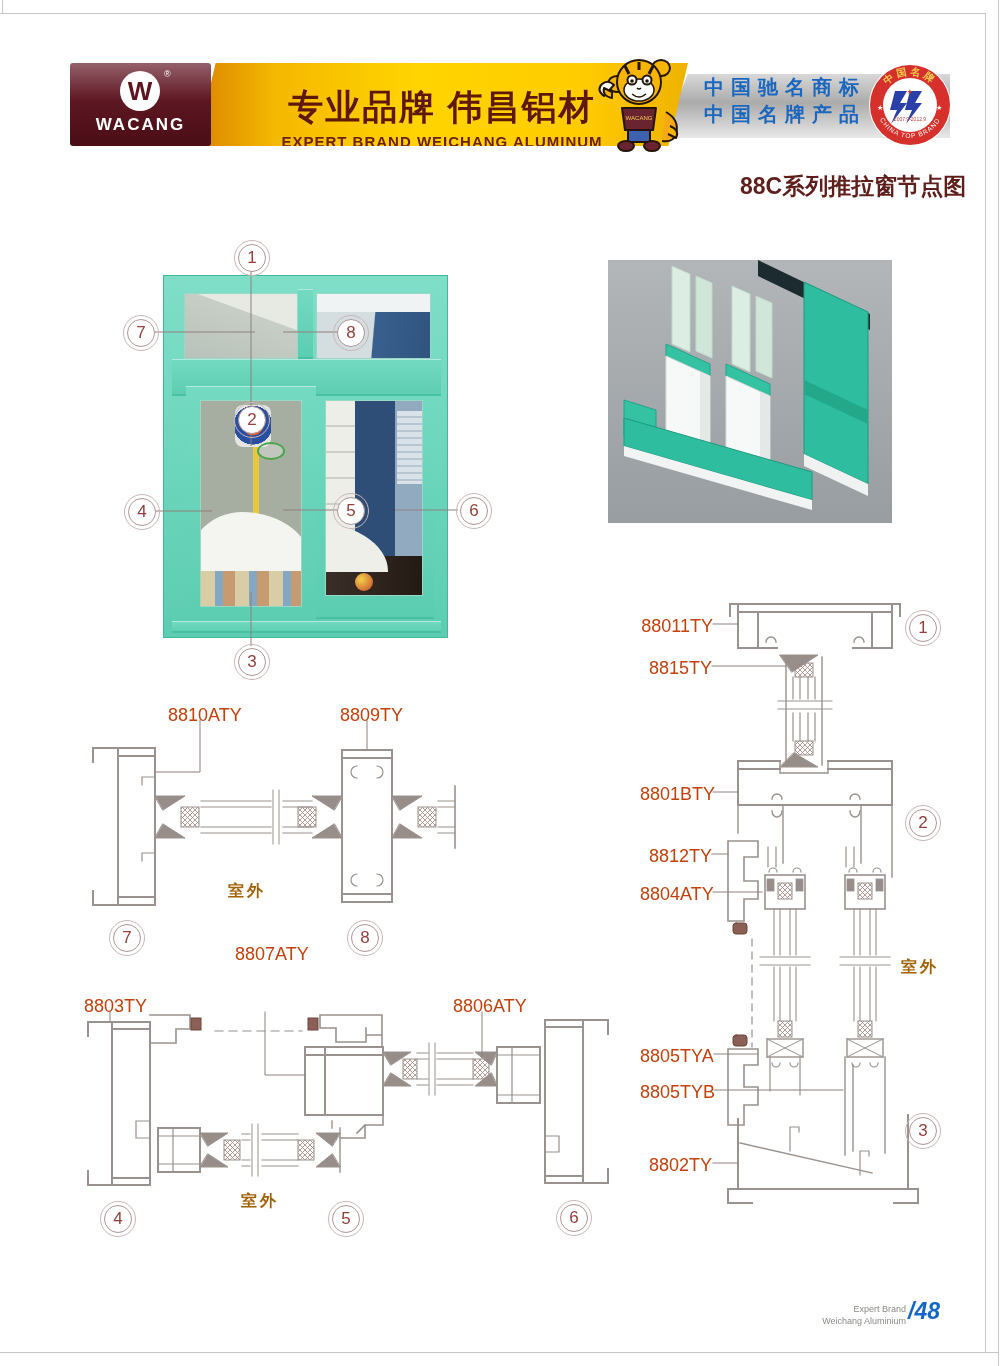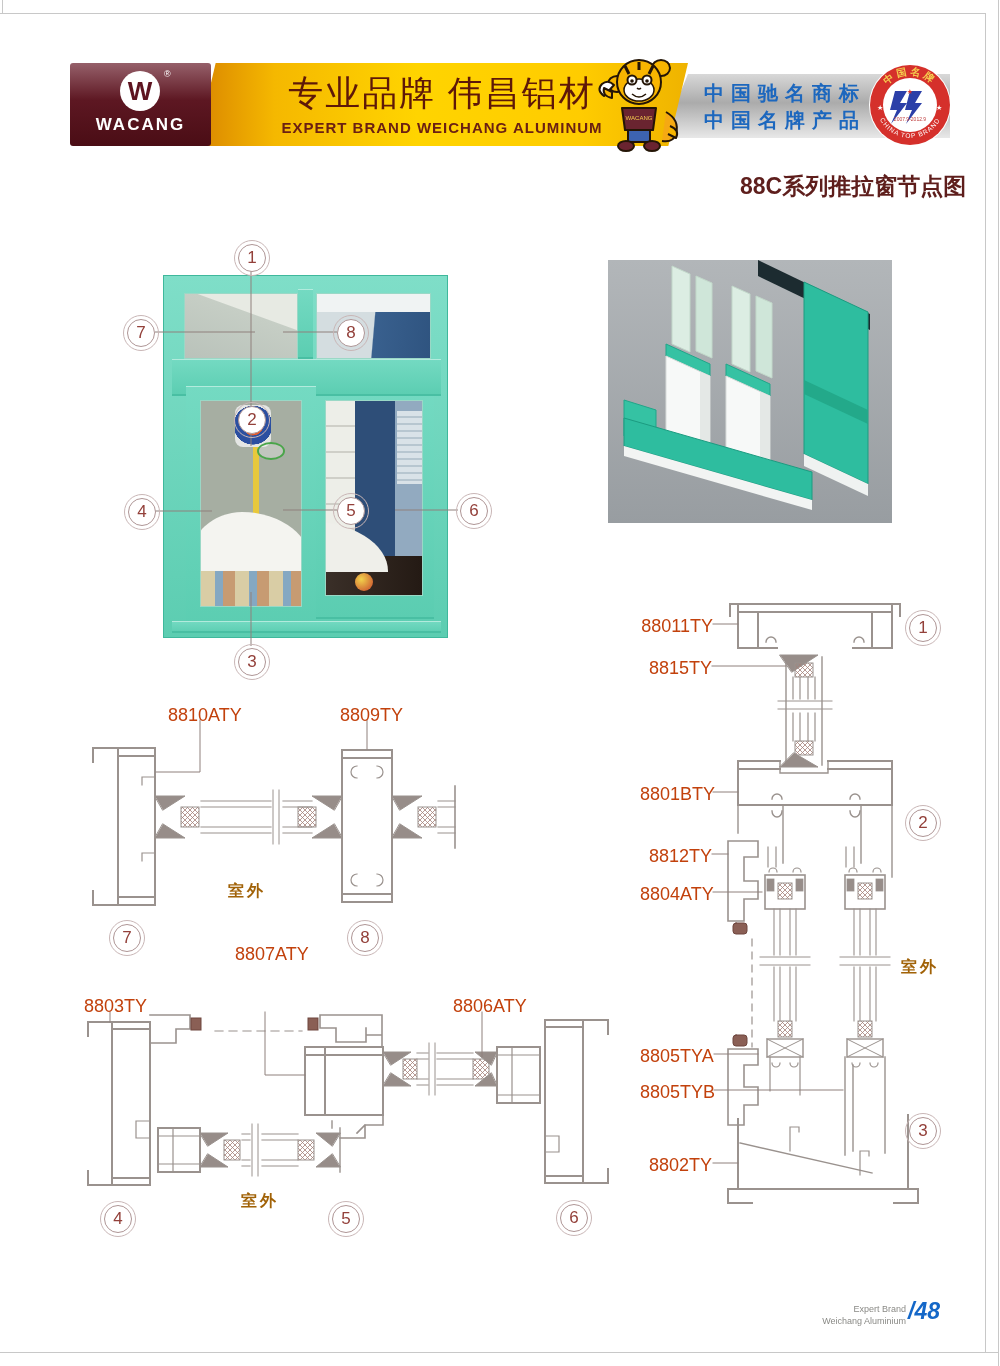--- a/index.html
+++ b/index.html
@@ -11,25 +11,25 @@
   .logo-block{position:absolute;left:70px;top:63px;width:141px;height:83px;border-radius:3px;
     background:linear-gradient(180deg,#96606a 0%,#5d1722 45%,#4a0d15 100%);z-index:3;}
   .logo-circle{position:absolute;left:50px;top:8px;width:40px;height:40px;border-radius:50%;
     background:#fff;color:#5E1420;font-weight:bold;font-size:26px;line-height:40px;text-align:center;}
   .logo-reg{position:absolute;left:94px;top:6px;color:#fff;font-size:9px;}
   .logo-word{position:absolute;left:0;top:52px;width:100%;text-align:center;color:#fff;
     font-weight:bold;font-size:17px;letter-spacing:2px;}
   .gold-banner{position:absolute;left:196px;top:63px;width:492px;height:83px;z-index:2;
     background:linear-gradient(90deg,#D98500 0%,#F5B800 16%,#FFD400 45%,#FFCC00 78%,#EFB300 100%);
     clip-path:polygon(4% 0,100% 0,96% 100%,0% 100%);text-align:center;}
-  .gold-cn{margin-top:7px;font-size:35px;font-weight:normal;color:#5E1808;letter-spacing:2px;}
+  .gold-cn{margin-top:21px;font-size:35px;font-weight:bold;color:#5E1808;letter-spacing:2px;}
   .gold-en{margin-top:2px;font-size:15px;font-weight:bold;color:#6B2012;letter-spacing:1px;}
   .silver-banner{position:absolute;left:662px;top:74px;width:288px;height:64px;z-index:1;
     background:linear-gradient(180deg,#D8D8D8 0%,#ABABAB 45%,#E8E8E8 100%);
-    clip-path:polygon(9% 0,100% 0,100% 100%,0% 100%);padding-top:6px;box-sizing:border-box;}
+    clip-path:polygon(9% 0,100% 0,100% 100%,0% 100%);box-sizing:border-box;}
   .honor{margin-left:42px;font-size:20px;font-weight:bold;color:#1C67BE;letter-spacing:7px;line-height:27px;white-space:nowrap;}
   .page-title{position:absolute;left:740px;top:171px;width:215px;text-align:right;
     font-size:23px;font-weight:bold;color:#5E1E1C;white-space:nowrap;}
   
   .win{position:absolute;left:163px;top:275px;width:285px;height:363px;
     background:linear-gradient(180deg,#7FDEC8,#5CCDB1);border:1px solid #3FB89C;box-sizing:border-box;}
   .teal{background:linear-gradient(180deg,#74DAC2,#5BCDB1);box-shadow:inset 0 -2px 0 #49BFA3, inset 0 1px 0 rgba(255,255,255,.45);}
   .glass{position:absolute;overflow:hidden;border:1px solid #9ad8c6;box-sizing:border-box;}
   
   .co{position:absolute;width:26px;height:26px;background:#fff;border:1px solid #AE9595;border-radius:50%;

